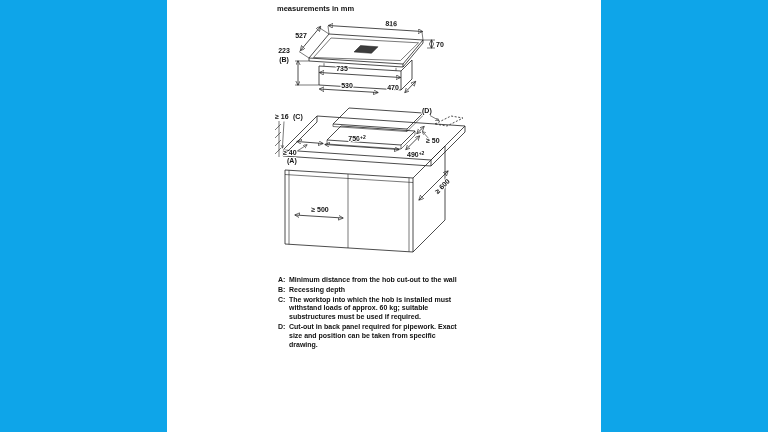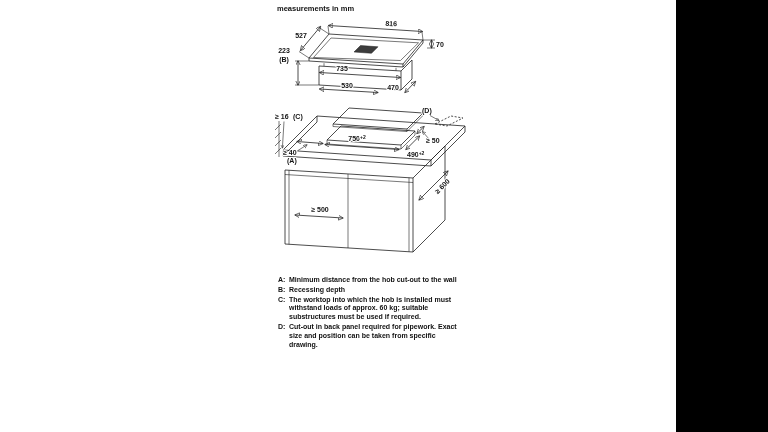--- a/index.html
+++ b/index.html
@@ -1,17 +1,17 @@
 <!DOCTYPE html>
 <html><head>
 <meta charset="utf-8">
 <style>
   html,body{margin:0;padding:0;}
   body{width:768px;height:432px;background:#000;font-family:"Liberation Sans",sans-serif;}
-  .stage{position:relative;width:676px;height:432px;background:#ffffff;overflow:hidden;}
+  .stage{position:relative;width:768px;height:432px;background:#0ea5e9;overflow:hidden;}
   .page{position:absolute;left:167px;top:0;width:434px;height:432px;background:#fff;}
   .unit-label{position:absolute;left:110px;top:4px;font:700 7.5px "Liberation Sans",sans-serif;color:#111;}
   .drawing-svg{position:absolute;left:0;top:0;}
   .drawing-svg path,.drawing-svg line{stroke:#1f1f1f;stroke-width:0.8;fill:none;}
   .drawing-svg .thin{stroke-width:0.6;}
   .drawing-svg .dash{stroke-dasharray:2,1.6;}
   .drawing-svg text{font:700 7px "Liberation Sans",sans-serif;fill:#111;stroke:#fff;stroke-width:2px;
     paint-order:stroke;stroke-linejoin:round;}
   .drawing-svg .fillslot{fill:#3c3c3c;stroke:#1f1f1f;stroke-width:0.5;}
   .notes{position:absolute;left:111px;top:276px;width:182px;font:700 7px/8.8px "Liberation Sans",sans-serif;color:#111;}

